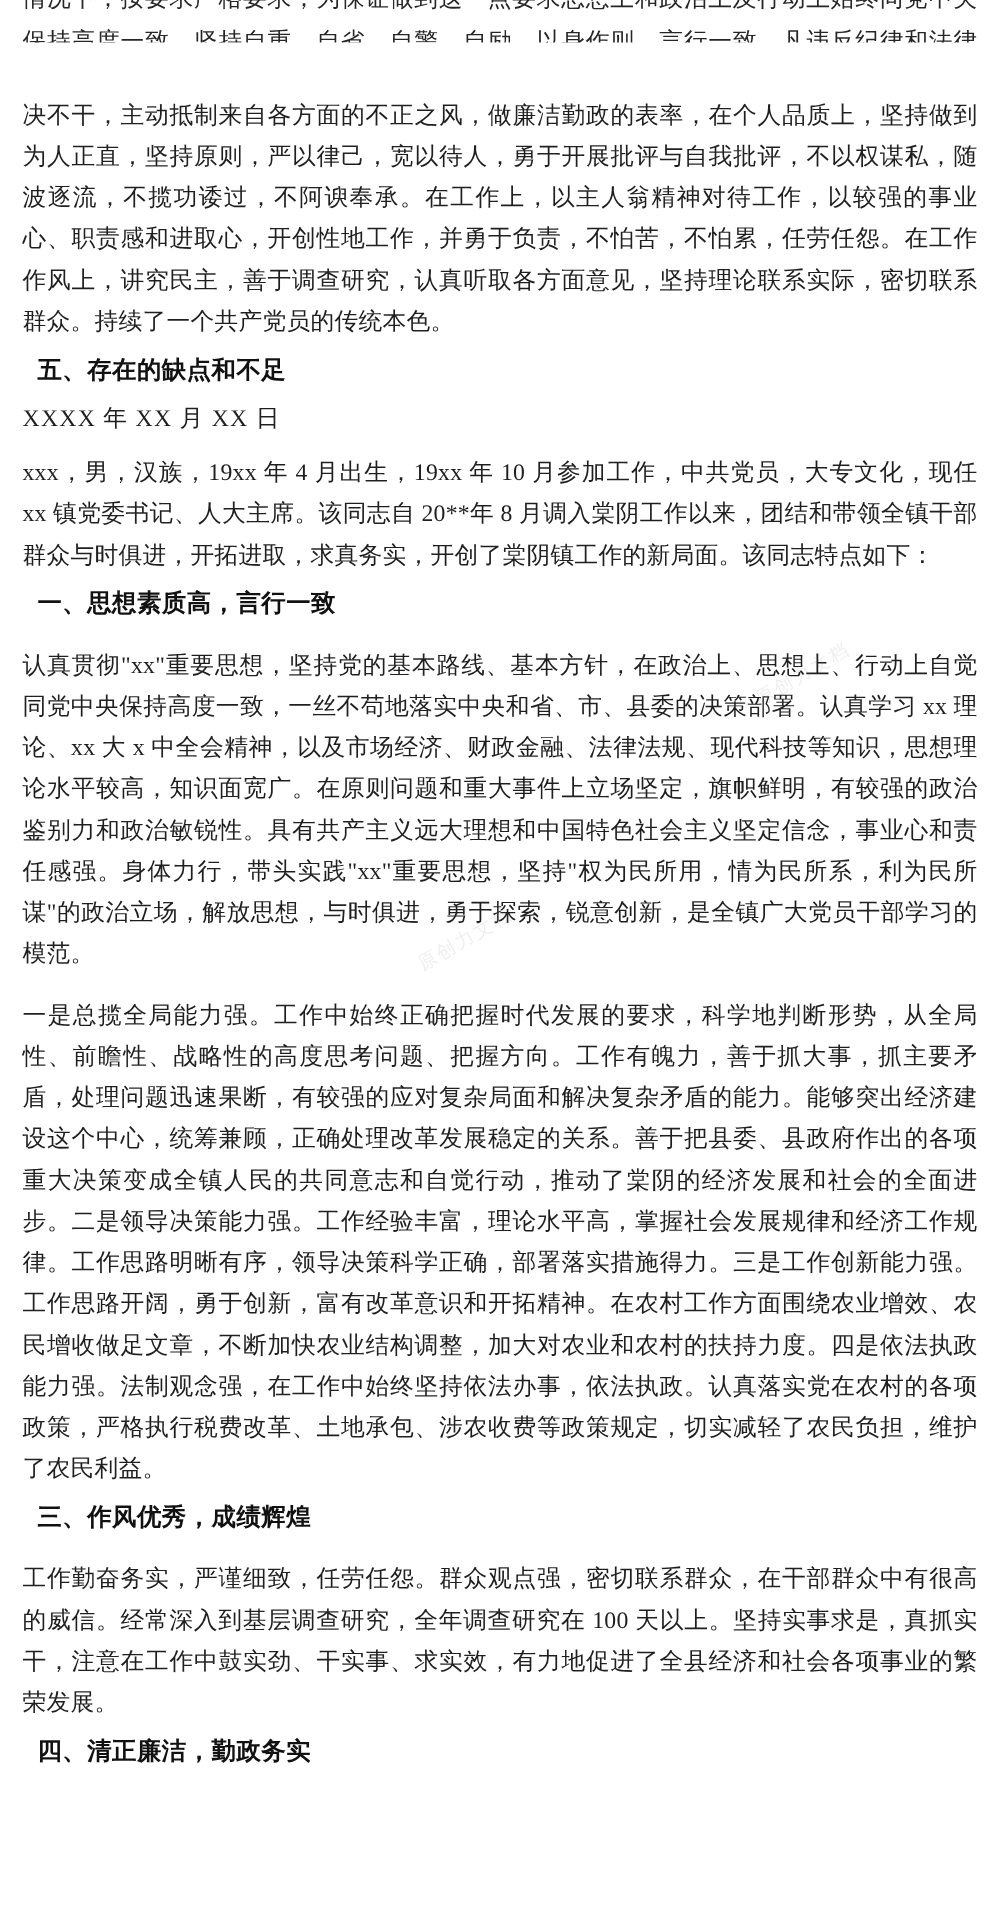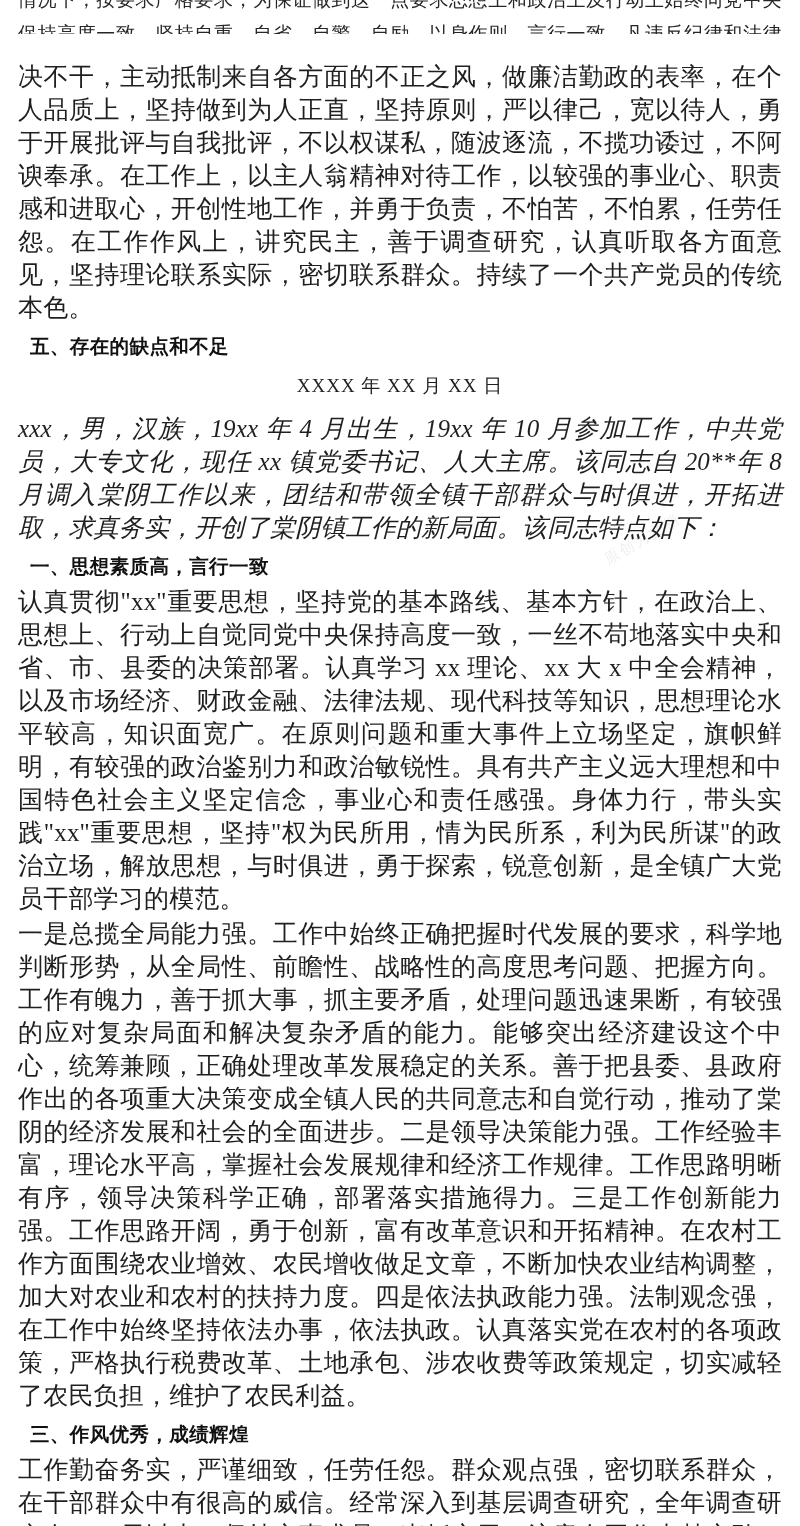--- a/index.html
+++ b/index.html
@@ -35,22 +35,22 @@
     text-align: justify;
     text-align-last: justify;
     position: relative;
     top: -17px;
     color: #262626;
   }
   .gap {
     height: 26px;
   }
   p.body-text {
-    margin: 0 0 2px 0;
-    font-size: 25px;
+    margin: 16px 0 2px 0;
+    font-size: 19px;
     line-height: 33px;
     color: #1f1f1f;
     text-align: justify;
     text-justify: inter-ideograph;
     letter-spacing: 0.2px;
   }
   h2.section-head {
     margin: 6px 0 2px 12px;
     font-size: 19.5px;
     line-height: 33px;
@@ -58,25 +58,23 @@
     font-family: "Liberation Sans", "DejaVu Sans", sans-serif;
     color: #111111;
     letter-spacing: 0.4px;
   }
   p.date-line {
     margin: 6px 0 2px 0;
     font-size: 19px;
     line-height: 33px;
     letter-spacing: 1px;
     color: #1f1f1f;
-    text-align: center;
   }
   p.spaced {
     margin-top: 10px;
-    font-style: italic;
   }
   .watermark {
     position: absolute;
     font-family: "Liberation Sans", "DejaVu Sans", sans-serif;
     color: rgba(120,120,120,0.13);
     font-size: 15px;
     letter-spacing: 2px;
     white-space: nowrap;
     transform: rotate(-30deg);
     pointer-events: none;

